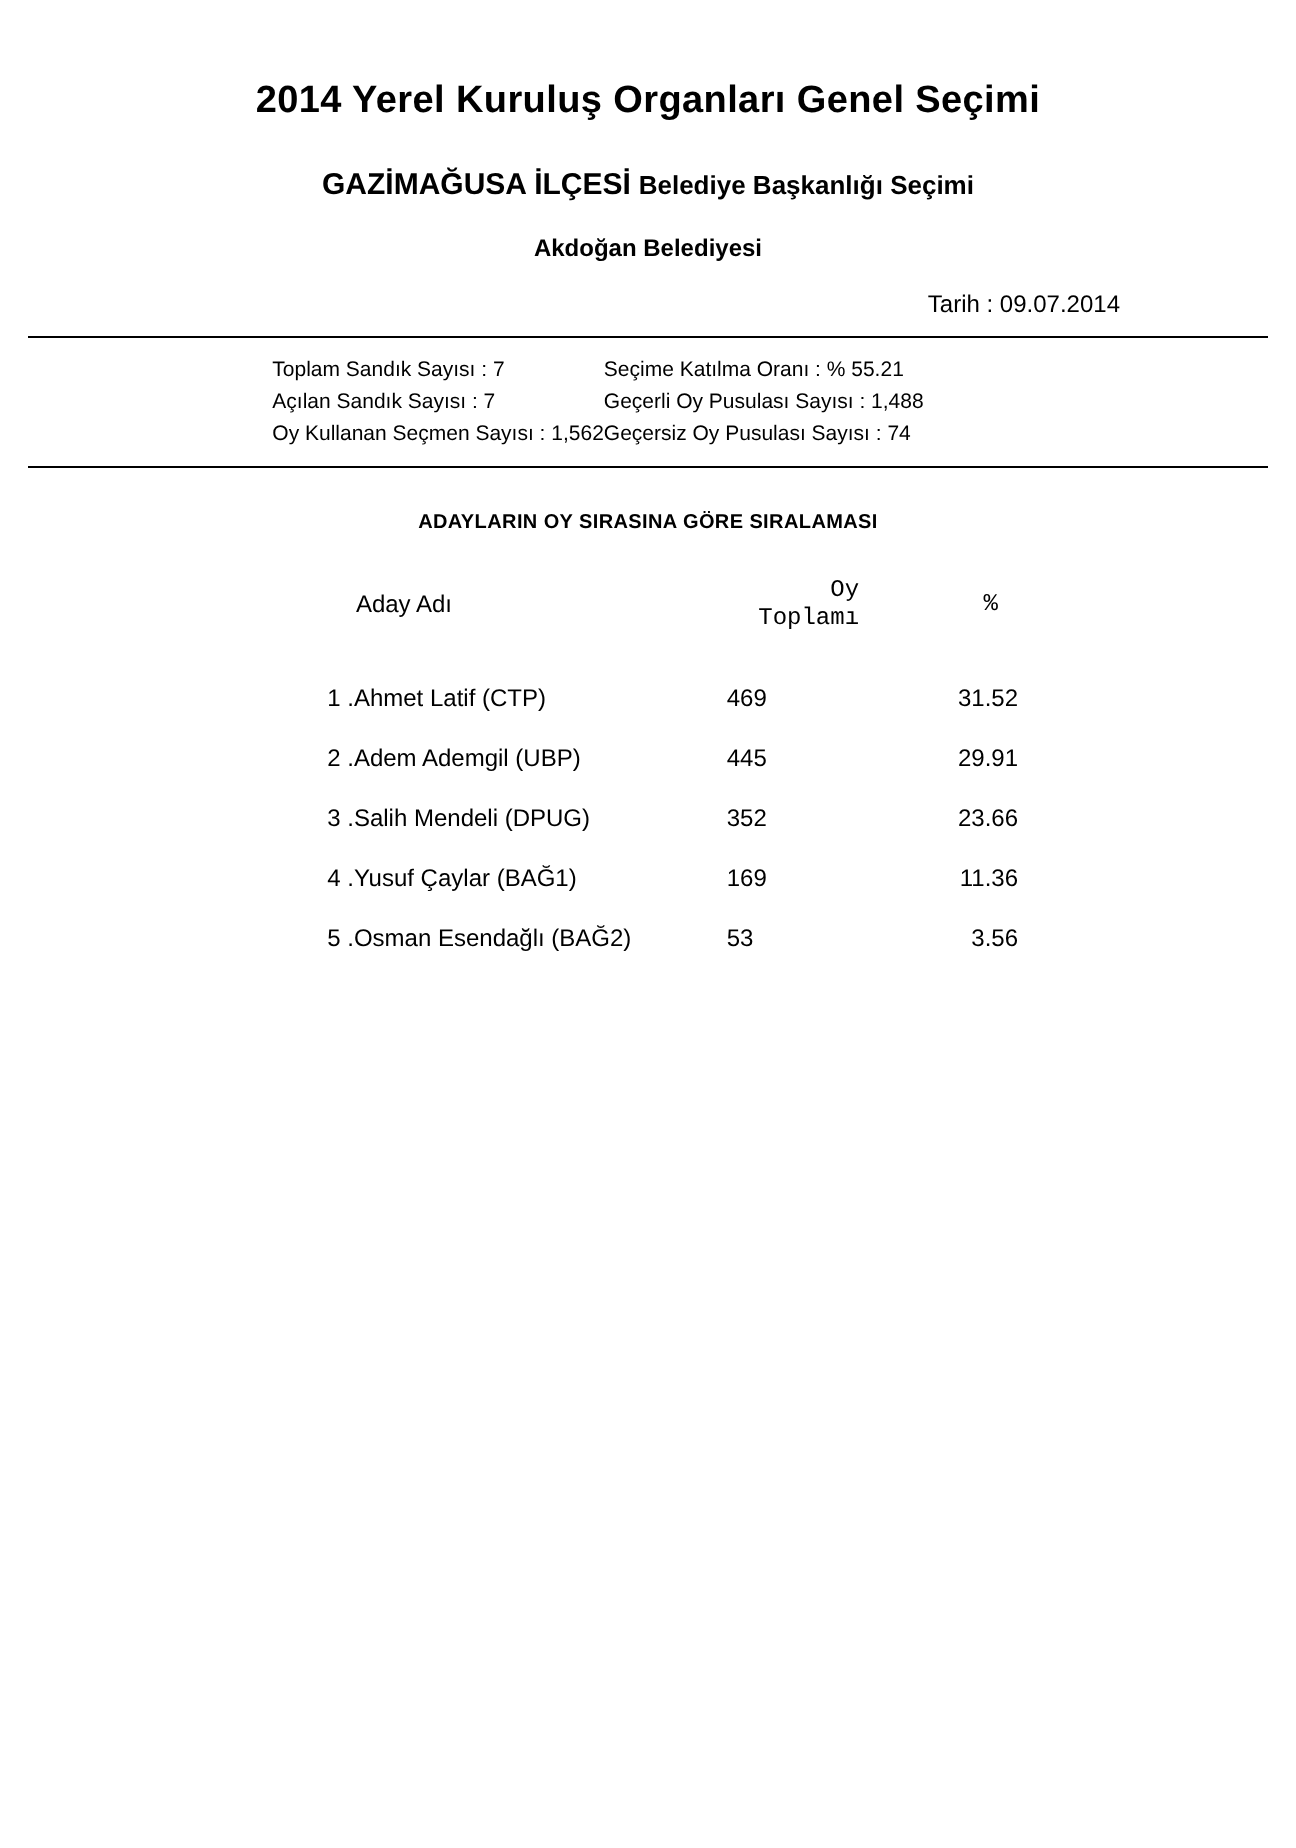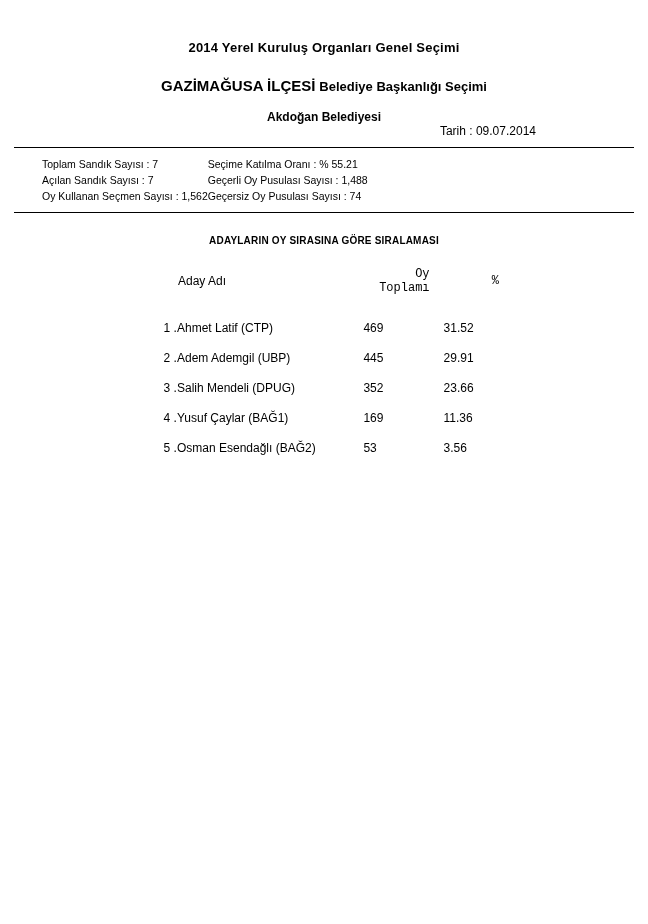--- a/index.html
+++ b/index.html
@@ -18,21 +18,21 @@
   .page {
     position: relative;
     width: 648px;
     height: 924px;
     box-sizing: border-box;
   }
 
   
   .doc-title {
     text-align: center;
-    font-size: 13px;
+    font-size: 19px;
     font-weight: bold;
     margin-top: 40px;
     letter-spacing: 0.2px;
   }
   .doc-subtitle {
     text-align: center;
     font-size: 14px;
     margin-top: 22px;
   }
   .doc-subtitle .big {
@@ -45,39 +45,39 @@
   }
   .doc-unit {
     text-align: center;
     font-size: 12px;
     font-weight: bold;
     margin-top: 16px;
   }
   .doc-date {
     text-align: right;
     font-size: 12px;
-    margin-top: 0;
-    padding-right: 112px;
+    margin-top: 14px;
+    padding-right: 88px;
   }
 
   
   .rule {
     border: 0;
     border-top: 1px solid #000;
     margin: 0;
   }
   .rule-top { margin-top: 9px; }
   .rule-wrap {
     padding: 0 14px;
   }
 
   
   .stats {
     display: flex;
-    justify-content: flex-start;
+    justify-content: center;
     padding: 9px 14px 8px 14px;
     font-size: 10.5px;
     line-height: 1.5;
   }
   .stats-left { padding-left: 28px; }
   .stats-right { padding-right: 78px; text-align: left; }
   .stat-line { white-space: nowrap; }
 
   
   .section-heading {
@@ -121,20 +121,21 @@
     text-align: left;
     white-space: nowrap;
   }
   .col-votes {
     width: 70px;
     text-align: left;
     padding-right: 14px;
   }
   .col-pct {
     width: 66px;
+    text-align: right;
     padding-right: 10px;
   }
   .results thead th.col-rank { text-align: left; padding-left: 6px; }
 </style>
 </head>
 <body>
 
 <div class="page">
 
   <div class="doc-title">2014 Yerel Kuruluş Organları Genel Seçimi</div>

